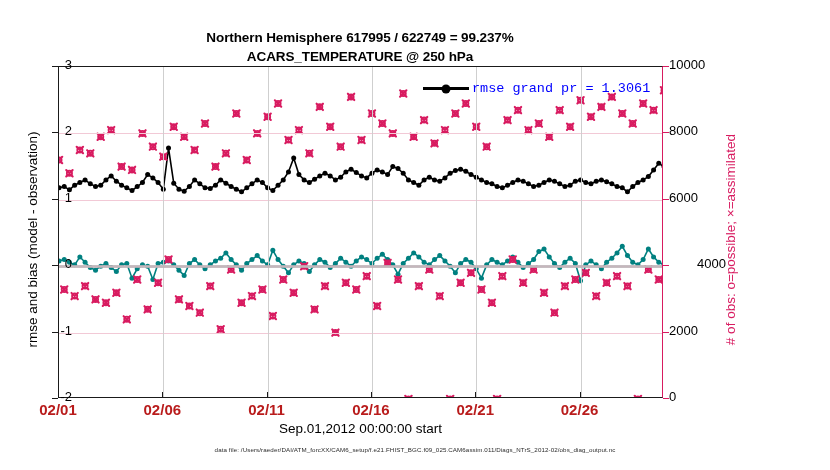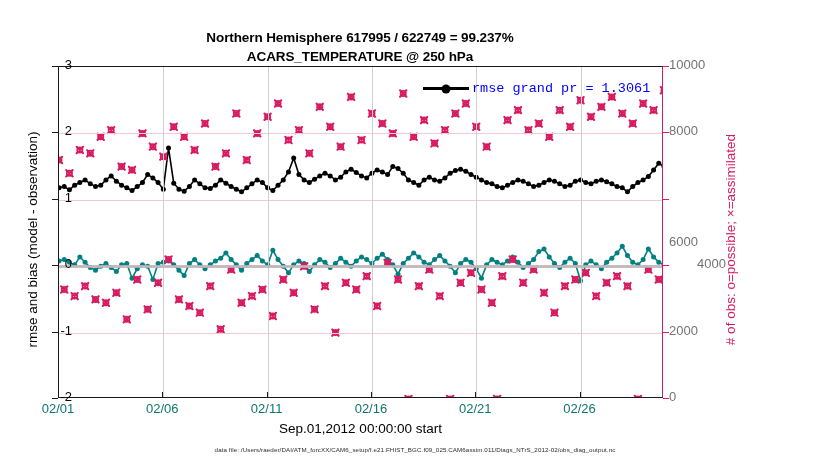--- a/index.html
+++ b/index.html
@@ -18,24 +18,24 @@
        border:1px solid #1a1a1a;border-right:1px solid #d81b60;box-sizing:border-box;
        background:#fff;overflow:hidden;}
 
   .gridline-h{position:absolute;left:0;width:100%;height:1px;background:#f2c9d6;}
   .gridline-v{position:absolute;top:0;height:100%;width:1px;background:#cfcfcf;}
   #zero-ref{position:absolute;left:0;width:100%;height:3px;background:#bdb3b7;opacity:.85;}
 
   
   .ytick-left{position:absolute;right:664px;font-size:13px;color:#000;text-align:right;
        width:60px;transform:translateY(-9px);white-space:nowrap;}
-  .ytick-right{position:absolute;left:669px;font-size:13px;color:#737373;text-align:left;
+  .ytick-right{position:absolute;left:669px;font-size:13px;color:#000000;text-align:left;
        width:70px;transform:translateY(-9px);white-space:nowrap;}
-  .xtick{position:absolute;top:401px;font-size:13px;color:#0f766e;transform:translateX(-50%);
-       white-space:nowrap;}
+  .xtick{position:absolute;top:401px;font-size:15px;color:#b91c1c;transform:translateX(-50%);
+       white-space:nowrap;font-weight:bold;}
 
   .tick-mark-l{position:absolute;left:52px;width:6px;height:1px;background:#1a1a1a;}
   .tick-mark-r{position:absolute;left:663px;width:6px;height:1px;background:#d81b60;}
   .tick-mark-x{position:absolute;top:392px;width:1px;height:6px;background:#1a1a1a;}
 
   
   #ylabel-left{position:absolute;left:-138px;top:232px;width:340px;text-align:center;
        font-size:13.5px;transform:rotate(-90deg);white-space:nowrap;}
   #ylabel-right{position:absolute;left:560px;top:232px;width:340px;text-align:center;
        font-size:13.5px;color:#d81b60;transform:rotate(-90deg);white-space:nowrap;}
@@ -806,21 +806,21 @@
       <div class="ytick-left" style="top: 331.6px;">-1</div>
       <div class="tick-mark-l" style="top: 331.6px;"></div>
       <div class="ytick-left" style="top: 398px;">-2</div>
       <div class="tick-mark-l" style="top: 398px;"></div>
     </div>
   <div id="yticks-right">
       <div class="ytick-right" style="top: 66px;">10000</div>
       <div class="tick-mark-r" style="top: 66px;"></div>
       <div class="ytick-right" style="top: 132.4px;">8000</div>
       <div class="tick-mark-r" style="top: 132.4px;"></div>
-      <div class="ytick-right" style="top: 198.8px; margin-top: 44px;">6000</div>
+      <div class="ytick-right" style="top: 198.8px;">6000</div>
       <div class="tick-mark-r" style="top: 198.8px;"></div>
       <div class="ytick-right" style="top: 265.2px; margin-left: 28px;">4000</div>
       <div class="tick-mark-r" style="top: 265.2px;"></div>
       <div class="ytick-right" style="top: 331.6px;">2000</div>
       <div class="tick-mark-r" style="top: 331.6px;"></div>
       <div class="ytick-right" style="top: 398px;">0</div>
       <div class="tick-mark-r" style="top: 398px;"></div>
     </div>
   <div id="xticks">
       <div class="xtick" style="left: 58px;">02/01</div>

